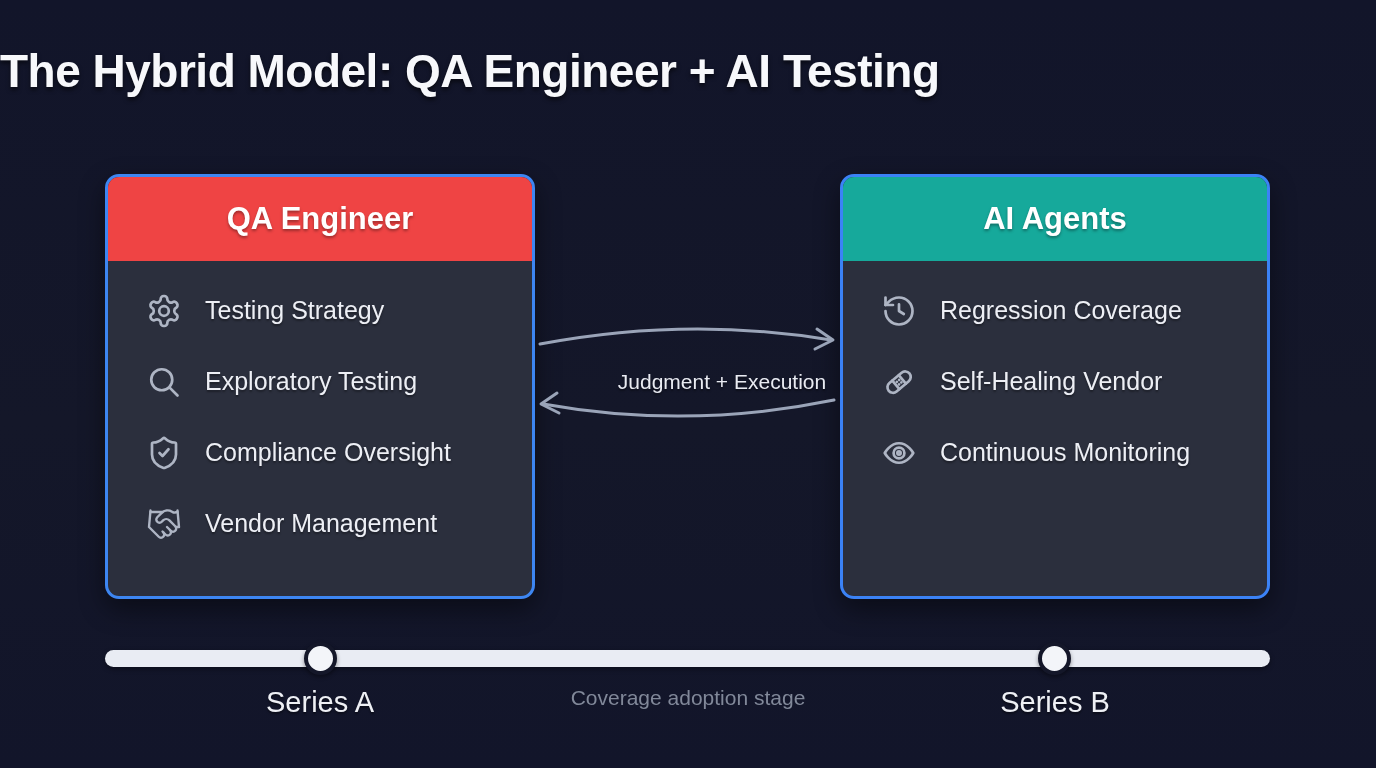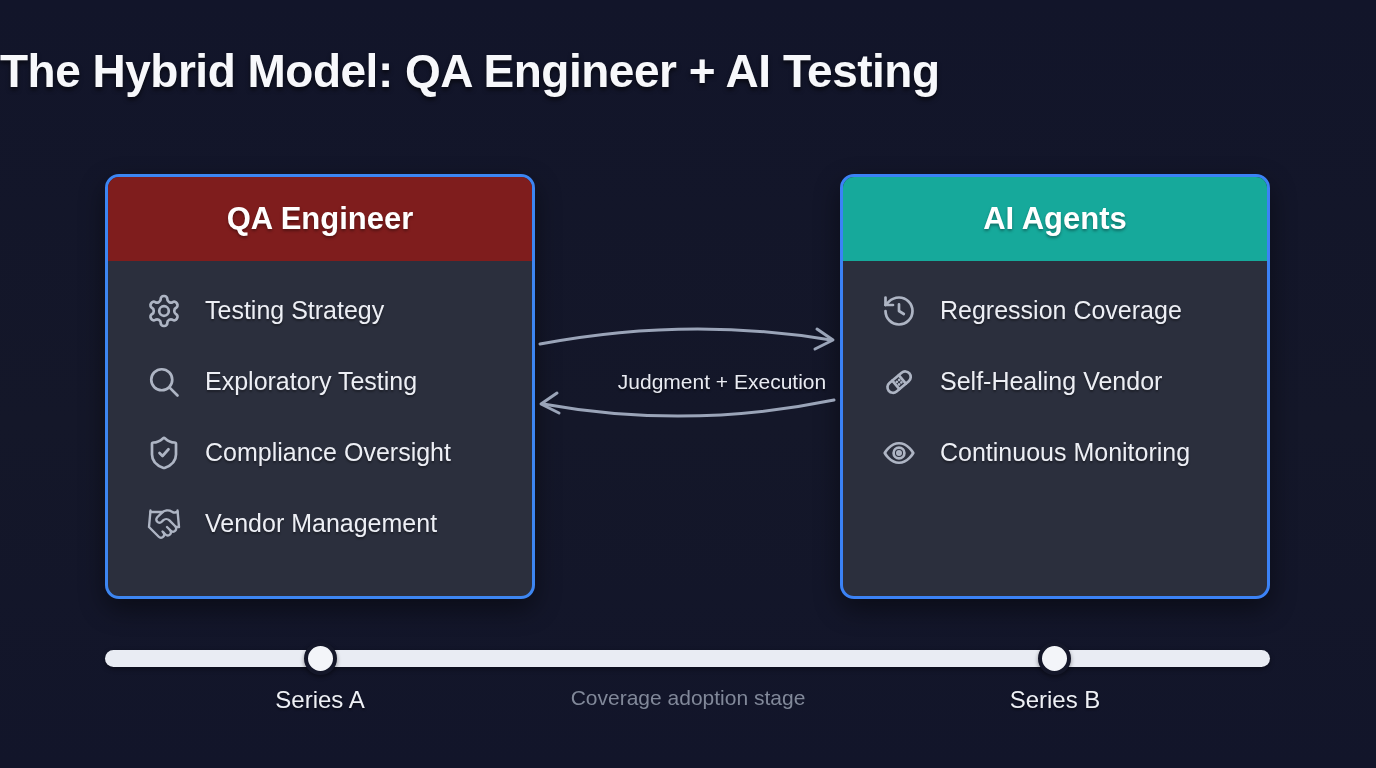--- a/index.html
+++ b/index.html
@@ -35,21 +35,21 @@
   .card-header {
     height: 84px;
     display: flex;
     align-items: center;
     justify-content: center;
     font-size: 31px;
     font-weight: 700;
     color: #ffffff;
     text-shadow: 0 2px 3px rgba(0,0,0,0.35);
   }
-  .card.left  .card-header { background: #7f1d1d; }
+  .card.left  .card-header { background: #ef4444; }
   .card.right .card-header { background: #16a99b; }
   .card-body { padding-top: 14px; }
   .item-row {
     height: 71px;
     display: flex;
     align-items: center;
     padding-left: 38px;
   }
   .item-icon {
     width: 36px; height: 36px;
@@ -94,21 +94,21 @@
     border-radius: 50%;
     background: #f3f5f9;
     border: 4px solid #141729;
     box-shadow: 0 2px 4px rgba(0,0,0,0.4);
   }
   .knob-a { left: 304px; }
   .knob-b { left: 1038px; }
   .timeline-label {
     position: absolute;
     top: 686px;
-    font-size: 24px;
+    font-size: 29px;
     text-align: center;
     white-space: nowrap;
   }
   .timeline-label.marker { color: #eef0f5; font-weight: 500; text-shadow: 0 2px 2px rgba(0,0,0,0.4); }
   .label-a { left: 220px; width: 200px; }
   .label-b { left: 955px; width: 200px; }
   .label-caption { left: 488px; width: 400px; color: #818899; font-size: 21px; }
 </style>
 </head>
 <body>

